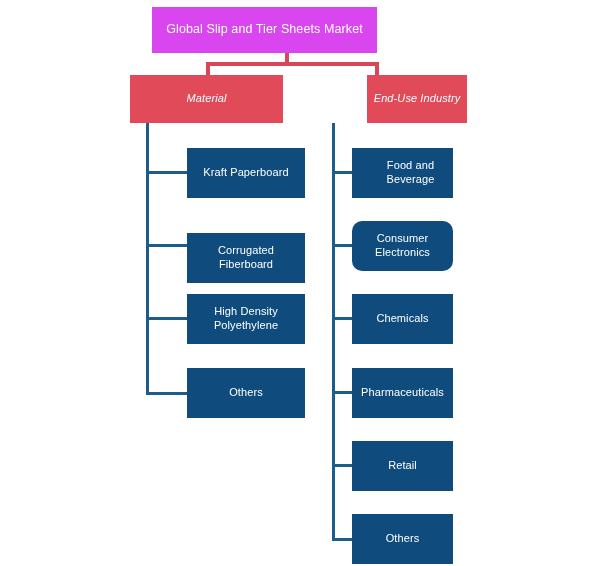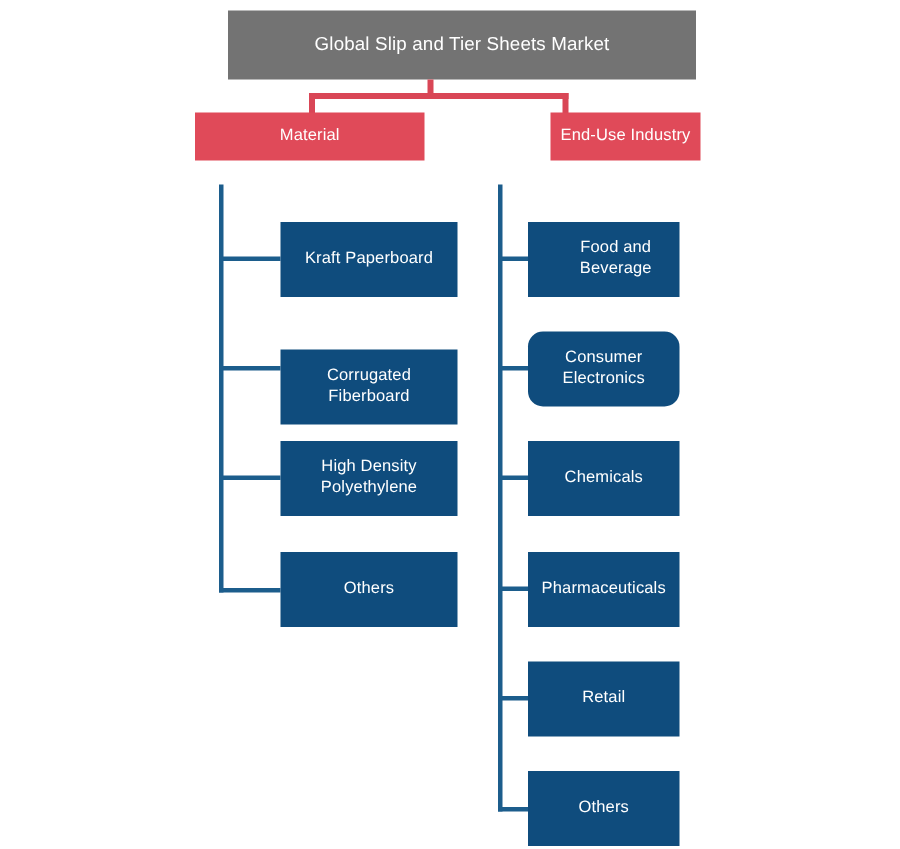--- a/index.html
+++ b/index.html
@@ -28,29 +28,30 @@
     justify-content: center;
     text-align: center;
     color: #ffffff;
     line-height: 1.25;
     white-space: pre-line;
     letter-spacing: 0.1px;
   }
   .node-root {
     left: 152px;
     top: 7px;
-    width: 312px;
+    width: 225px;
     height: 46px;
-    background: #737373;
+    background: #d946ef;
     font-size: 12.5px;
   }
   .node-l1 {
-    height: 32px;
+    height: 48px;
     background: #e04a59;
     font-size: 11px;
+    font-style: italic;
   }
   .node-l1.material {
     left: 130px;
     top: 75px;
     width: 153px;
   }
   .node-l1.enduse {
     left: 327px;
     top: 75px;
     width: 100px;

